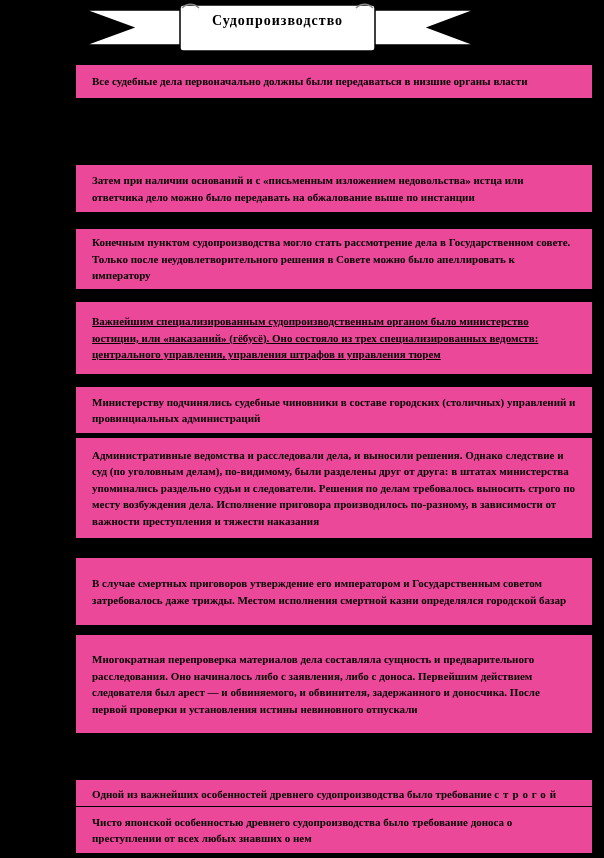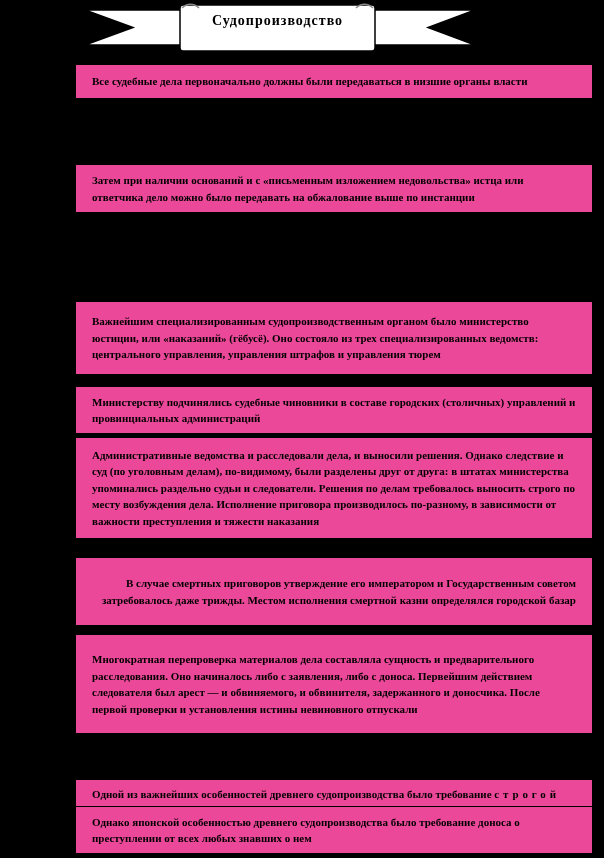--- a/index.html
+++ b/index.html
@@ -25,24 +25,24 @@
     display:flex;align-items:center;
     color:#000;
     font-size:11px;font-weight:bold;line-height:16.5px;
   }
   .tbox span{display:inline;}
   .sparse{letter-spacing:0.35em;word-spacing:0.55em;}
   .b1{top:64px;min-height:35px;}
   .b2{top:112px;min-height:38px;}
   .b3{top:164px;min-height:49px;}
   .b4{top:228px;min-height:60px;}
-  .b5{top:301px;min-height:74px;}
+  .b5{top:301px;min-height:74px;text-decoration:underline;}
   .b6{top:386px;min-height:48px;}
   .b7{top:437px;min-height:102px;}
-  .b8{top:557px;min-height:69px;text-align:right;}
+  .b8{top:557px;min-height:69px;}
   .b9{top:634px;min-height:100px;}
   .b10{top:779px;min-height:47px;}
   .b11{top:806px;min-height:48px;}
 </style>
 </head>
 <body>
 
 <div class="page">
 
   <div class="banner">
@@ -62,20 +62,23 @@
 
   <div class="tbox b1">
     <span>Все судебные дела первоначально должны были передаваться в низшие органы власти</span>
   </div>
 
 
   <div class="tbox b3">
     <span>Затем при наличии оснований и с «письменным изложением недовольства» истца или ответчика дело можно было передавать на обжалование выше по инстанции</span>
   </div>
 
+  <div class="tbox b4">
+    <span>Конечным пунктом судопроизводства могло стать рассмотрение дела в Государственном совете. Только после неудовлетворительного решения в Совете можно было апеллировать к императору</span>
+  </div>
 
   <div class="tbox b5">
     <span>Важнейшим специализированным судопроизводственным органом было министерство юстиции, или «наказаний» (гёбусё). Оно состояло из трех специализированных ведомств: центрального управления, управления штрафов и управления тюрем</span>
   </div>
 
   <div class="tbox b6">
     <span>Министерству подчинялись судебные чиновники в составе городских (столичных) управлений и провинциальных администраций</span>
   </div>
 
   <div class="tbox b7">
@@ -88,16 +91,16 @@
 
   <div class="tbox b9">
     <span>Многократная перепроверка материалов дела составляла сущность и предварительного расследования. Оно начиналось либо с заявления, либо с доноса. Первейшим действием следователя был арест — и обвиняемого, и обвинителя, задержанного и доносчика. После первой проверки и установления истины невиновного отпускали</span>
   </div>
 
   <div class="tbox b10">
     <span><span>Одной из важнейших особенностей древнего судопроизводства было требование </span><span class="sparse">строгой подзаконности</span><span> судебных решений</span></span>
   </div>
 
   <div class="tbox b11">
-    <span>Однако японской особенностью древнего судопроизводства было требование доноса о преступлении от всех любых знавших о нем</span>
+    <span>Чисто японской особенностью древнего судопроизводства было требование доноса о преступлении от всех любых знавших о нем</span>
   </div>
 
 </div>
 
 </body></html>

